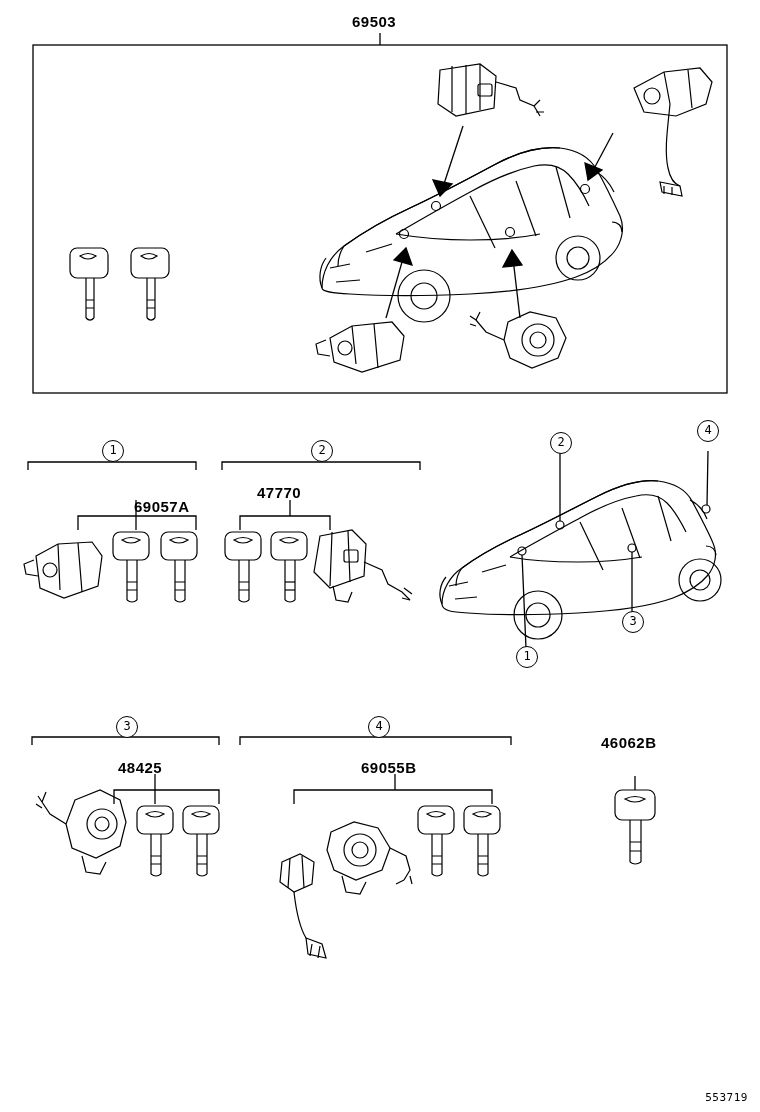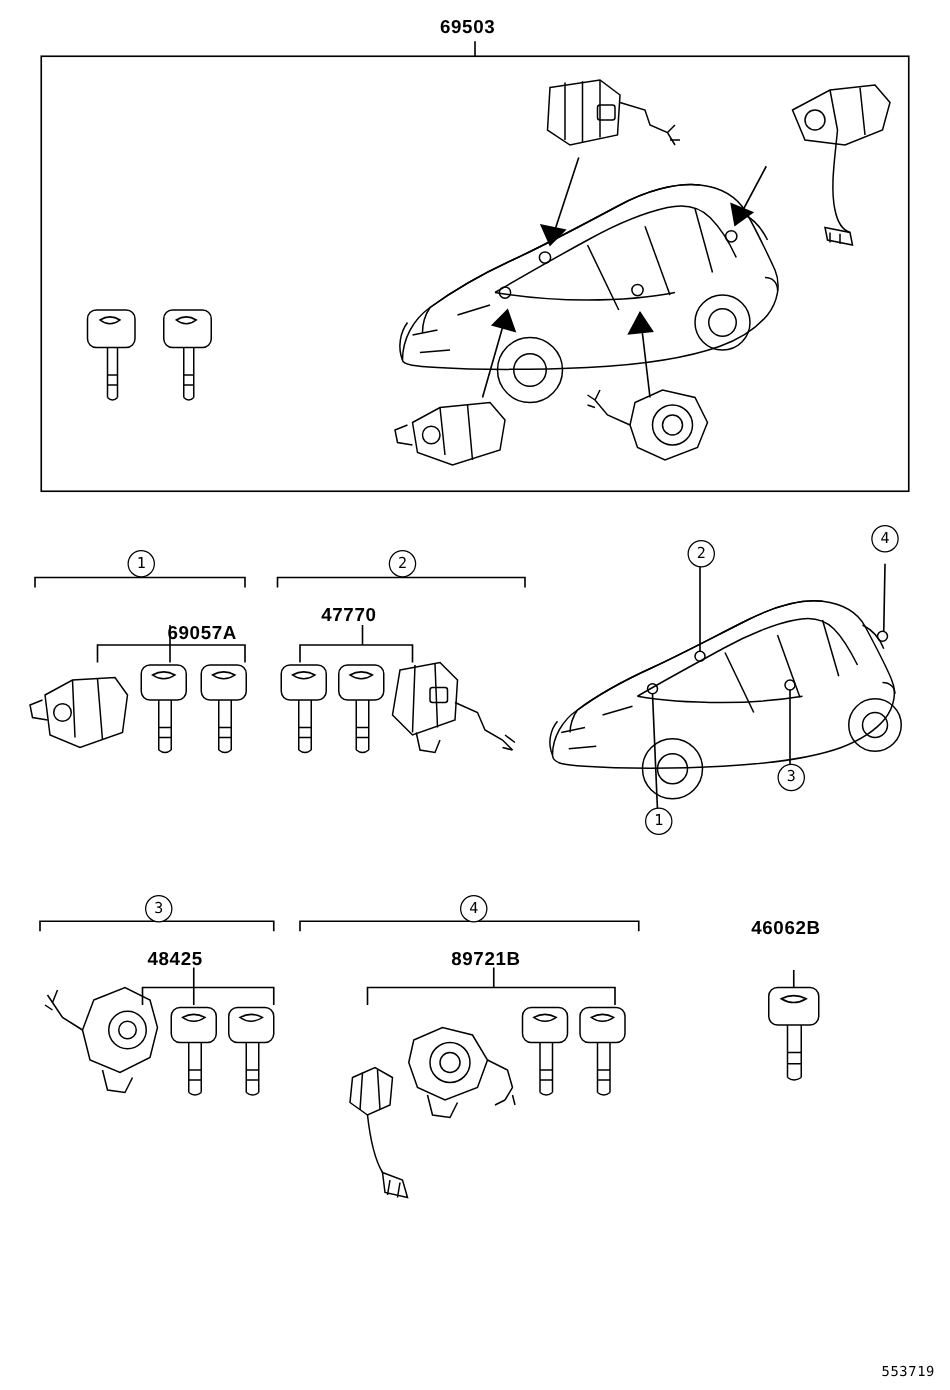--- a/index.html
+++ b/index.html
@@ -341,21 +341,21 @@
       </g>
       <line x1="635" y1="790" x2="635" y2="776"></line>
     </g>
   </svg>
 
   <div class="label top-number" style="left:352px; top:13px;">69503</div>
 
   <div class="label part-number" style="left:94px; top:498px;margin-left:40px;">69057A</div>
   <div class="label part-number" style="left:257px; top:484px;">47770</div>
   <div class="label part-number" style="left:118px; top:759px;">48425</div>
-  <div class="label part-number" style="left:361px; top:759px;">89721B</div>
+  <div class="label part-number" style="left:361px; top:759px;">69055B</div>
   <div class="label part-number" style="left:601px; top:734px;">46062B</div>
 
 
   <div class="circnum" style="left:102px; top:440px;">1</div>
   <div class="circnum" style="left:311px; top:440px;">2</div>
   <div class="circnum" style="left:116px; top:716px;">3</div>
   <div class="circnum" style="left:368px; top:716px;">4</div>
 
   <div class="circnum" style="left:550px; top:432px;">2</div>
   <div class="circnum" style="left:697px; top:420px;">4</div>

